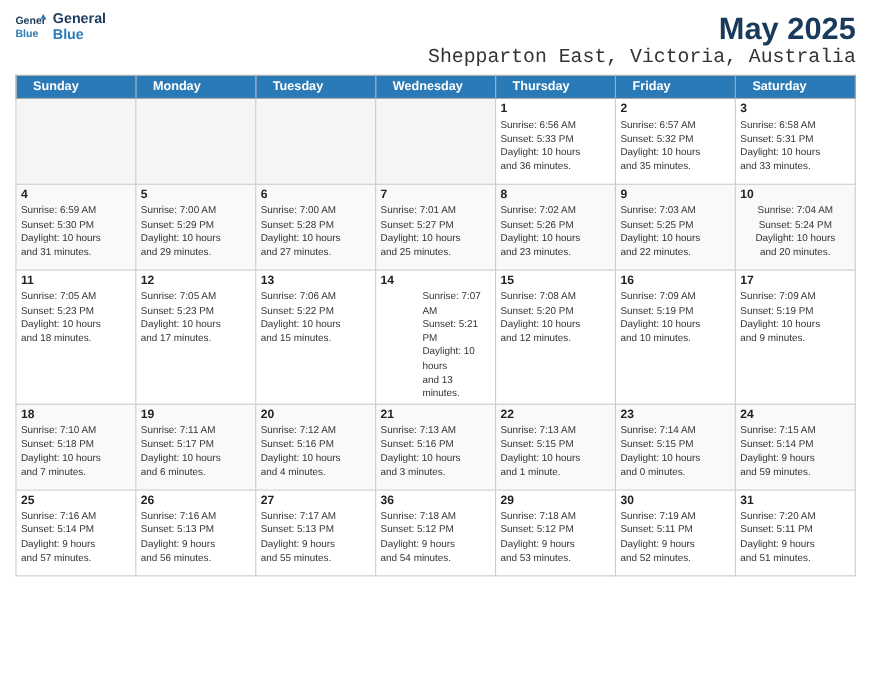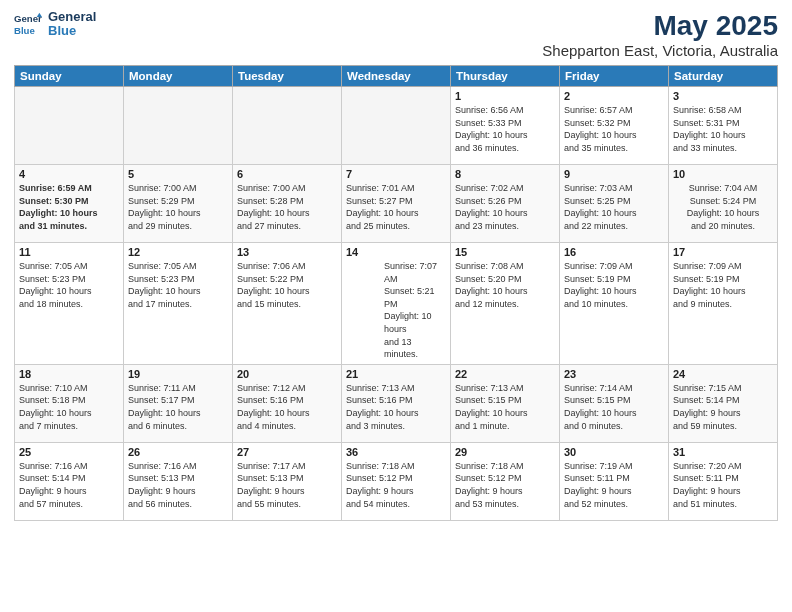--- a/index.html
+++ b/index.html
@@ -32,34 +32,35 @@
     }
     .title-block {
       text-align: right;
     }
     .main-title {
       font-size: 28px;
       font-weight: bold;
       color: #1a3a5c;
     }
     .subtitle {
-      font-size: 15px;
+      font-size: 18px;
       color: #333;
+      font-family: Liberation Mono, monospace;
     }
     .calendar {
       width: 100%;
       border-collapse: collapse;
       table-layout: fixed;
     }
     .calendar th {
       background: #2a7ab8;
       color: #fff;
       font-size: 11.5px;
       font-weight: bold;
-      padding: 4px 5px;
+      padding: 4px 15px;
       text-align: left;
       border: 1px solid #aaa;
     }
     .calendar td {
       border: 1px solid #ccc;
       vertical-align: top;
       padding: 3px 4px;
       font-size: 9.5px;
       color: #222;
       height: 78px;
@@ -141,21 +142,21 @@
             <span class="day-num">3</span>
             <div class="day-info" style="white-space: pre-line;">Sunrise: 6:58 AM
 Sunset: 5:31 PM
 Daylight: 10 hours
 and 33 minutes.</div>
           </td>
         </tr>
         <tr>
           <td>
             <span class="day-num">4</span>
-            <div class="day-info" style="white-space: pre-line; font-weight: bold;">Sunrise: 6:59 AM
+            <div class="day-info" style="white-space: pre-line;">Sunrise: 6:59 AM
 Sunset: 5:30 PM
 Daylight: 10 hours
 and 31 minutes.</div>
           </td>
           <td>
             <span class="day-num">5</span>
             <div class="day-info" style="white-space: pre-line;">Sunrise: 7:00 AM
 Sunset: 5:29 PM
 Daylight: 10 hours
 and 29 minutes.</div>

